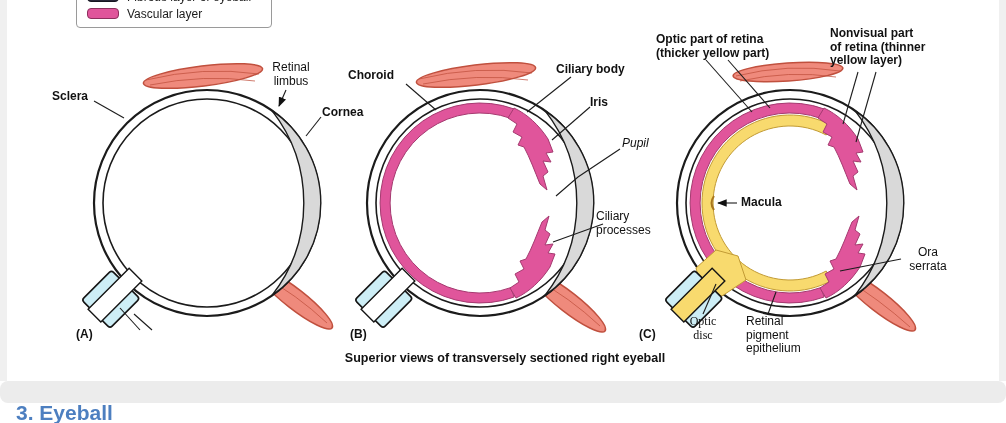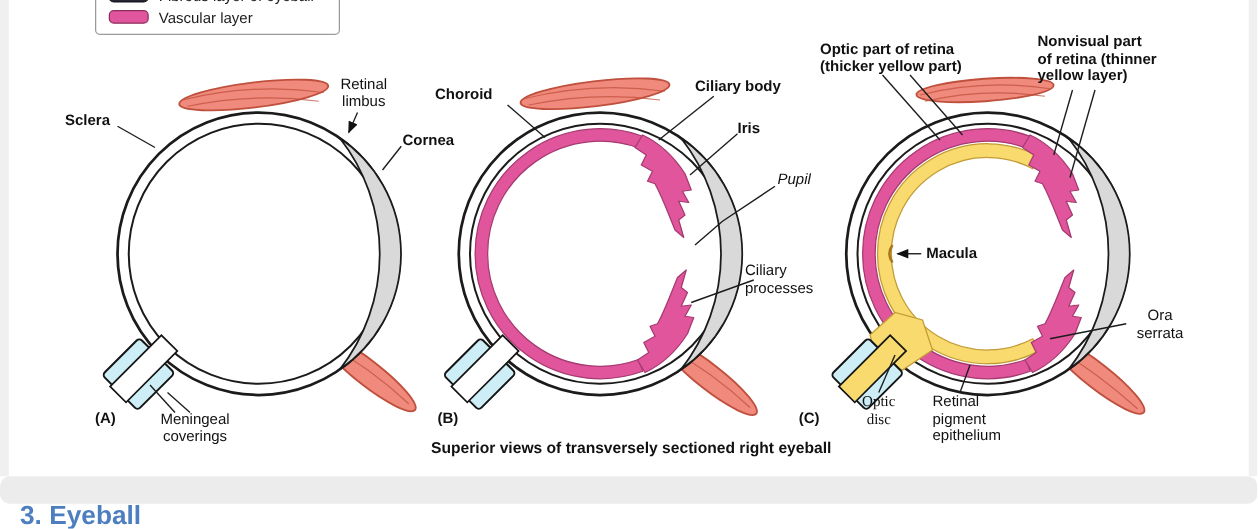--- a/index.html
+++ b/index.html
@@ -143,22 +143,20 @@
     <div class="legend-row">
       <span class="swatch sw-vascular"></span>
       <span class="legend-label">Vascular layer</span>
     </div>
   </div>
 
   <div class="lbl b" style="left:52px;top:90px;">Sclera</div>
   <div class="lbl ctr" style="left:260px;top:61px;width:62px;">Retinal
 limbus</div>
   <div class="lbl b" style="left:322px;top:106px;">Cornea</div>
-  <div class="lbl ctr" style="left:118px;top:329px;width:76px;">Meningeal
-coverings</div>
   <div class="lbl b" style="left:76px;top:328px;">(A)</div>
 
   <div class="lbl b" style="left:348px;top:69px;">Choroid</div>
   <div class="lbl b" style="left:556px;top:63px;">Ciliary body</div>
   <div class="lbl b" style="left:590px;top:96px;">Iris</div>
   <div class="lbl" style="left:622px;top:137px;font-style:italic;">Pupil</div>
   <div class="lbl" style="left:596px;top:210px;width:72px;">Ciliary
 processes</div>
   <div class="lbl b" style="left:350px;top:328px;">(B)</div>
 

